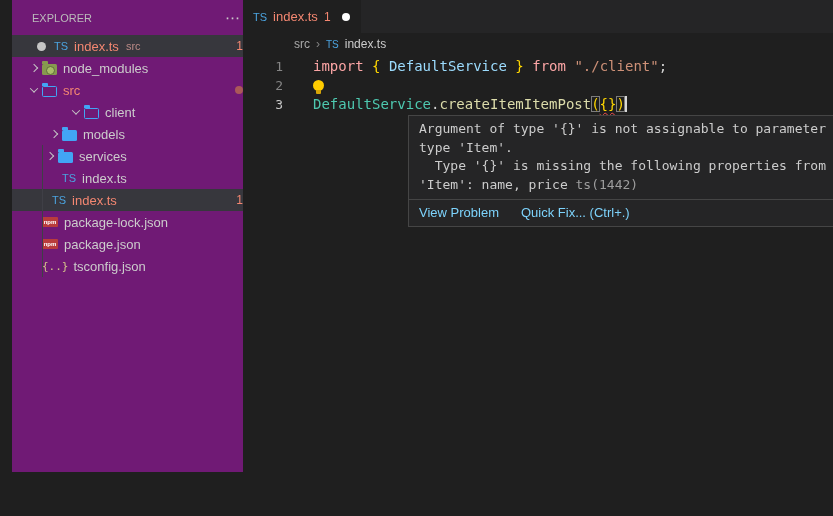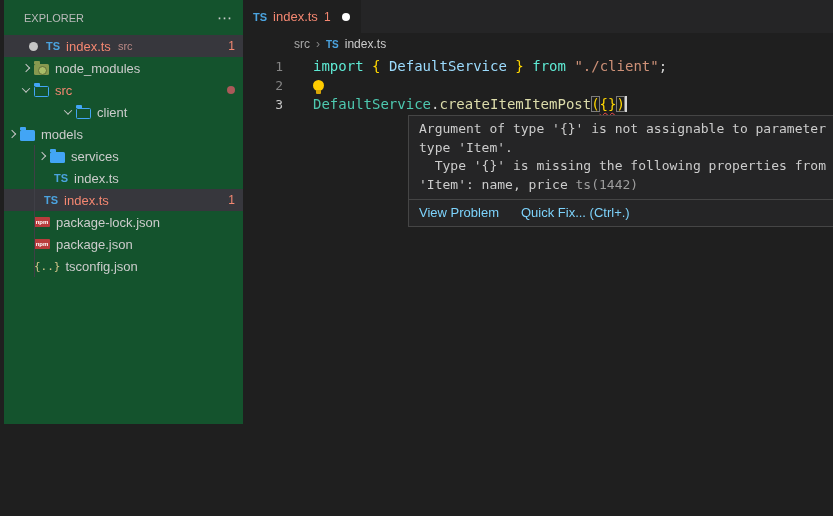--- a/index.html
+++ b/index.html
@@ -1,31 +1,31 @@
 <!DOCTYPE html>
 <html><head>
 <meta charset="utf-8">
 <style>
   * { margin:0; padding:0; box-sizing:border-box; }
   html,body { width:833px; height:516px; overflow:hidden; }
   body { font-family:"Liberation Sans",sans-serif; background:#1f1f1f; position:relative; }
 
   
-  .sidebar { position:absolute; left:4px; top:0; width:243px; height:424px; background:#14532d; color:#cccccc; }
+  .sidebar { position:absolute; left:12px; top:0; width:243px; height:472px; background:#701a75; color:#cccccc; }
   .explorer-header { height:35px; display:flex; align-items:center; padding:0 14px 0 20px; font-size:11px; color:#bbbbbb; }
   .more-btn { margin-left:auto; color:#cccccc; font-size:15px; letter-spacing:1px; cursor:pointer; line-height:10px; }
   .section-row { height:22px; display:flex; align-items:center; font-size:11px; font-weight:700; color:#cccccc; padding-left:6px; }
   .twistie { width:16px; min-width:16px; display:flex; align-items:center; justify-content:center; }
   .chev { width:6px; height:6px; border-right:1.3px solid #c5c5c5; border-bottom:1.3px solid #c5c5c5; display:inline-block; }
   .chev.down { transform:rotate(45deg) translate(-1px,-1px); }
   .chev.right { transform:rotate(-45deg); }
   .badge-pill { margin-left:8px; background:#4d4d4d; color:#d7d7d7; font-size:10px; font-weight:400; padding:1px 5px 2px; border-radius:3px; }
   .oe-item { height:22px; display:flex; align-items:center; background:#37373d; font-size:13px; padding-left:25px; cursor:pointer; }
   .mod-dot { width:9px; height:9px; border-radius:50%; background:#c5c5c5; margin-right:8px; }
-  .ts-ico { color:#4ba3df; font-weight:700; font-size:11px; margin-right:6px; letter-spacing:0; }
+  .ts-ico { color:#4ba3df; font-weight:400; font-size:11px; margin-right:6px; letter-spacing:0; }
   .err { color:#f48771; }
   .desc { color:#bb8a86; font-size:11px; margin-left:7px; }
   .count { margin-left:auto; margin-right:12px; color:#f48771; font-size:12px; }
   .err-dot { margin-left:auto; margin-right:12px; width:8px; height:8px; border-radius:50%; background:#ab5959; }
 
   .tree { position:relative; }
   .tree-row { height:22px; display:flex; align-items:center; font-size:13px; color:#cccccc; cursor:pointer; position:relative; }
   .tree-row.selected { background:#37373d; }
   .f-ico { width:15px; min-width:15px; height:11px; position:relative; border-radius:1.5px; margin-right:6px; margin-top:2px; }
   .f-ico::before { content:''; position:absolute; top:-3px; left:0; width:6px; height:3px; border-radius:1px 1px 0 0; }
@@ -50,21 +50,21 @@
   .breadcrumb { position:absolute; left:0; top:33px; height:22px; display:flex; align-items:center; padding-left:51px; font-size:12px; color:#a9a9a9; gap:6px; }
   .breadcrumb .ts-ico { font-size:10px; margin-right:0; }
   .bc-file { color:#cccccc; }
   .bc-sep { color:#818181; }
 
   .code-area { position:absolute; left:0; top:57px; width:590px; }
   .code-line { display:flex; height:19px; line-height:19px; font-family:"DejaVu Sans Mono","Liberation Mono",monospace; font-size:14px; }
   .gutter { width:40px; min-width:40px; text-align:right; color:#858585; font-size:13px; }
   .gutter.active { color:#c6c6c6; }
   .lcontent { padding-left:30px; white-space:pre; color:#d4d4d4; }
-  .tok-keyword { color:#5eead4; }
+  .tok-keyword { color:#fca5a5; }
   .tok-variable { color:#9cdcfe; }
   .tok-class { color:#4ec9b0; }
   .tok-function { color:#dcdcaa; }
   .tok-string { color:#ce9178; }
   .tok-bracket { color:#ffd700; }
   .tok-plain { color:#d4d4d4; }
   .tok-box { outline:1px solid #7d7d7d; outline-offset:-1px; }
   .tok-squiggle { text-decoration:underline wavy #f14c4c; text-decoration-thickness:1px; text-underline-offset:3px; }
   .cursor { display:inline-block; width:2px; height:16px; background:#d7d7d7; vertical-align:-3px; }
   .bulb { display:inline-block; position:relative; width:11px; height:11px; background:#fc0; border-radius:50%; margin-top:4px; }
@@ -112,21 +112,21 @@
         <span class="err">src</span>
         <span class="err-dot"></span>
       </div>
       <div class="tree-row" style="padding-left: 24px; margin-left: 32px;">
         <span class="twistie">
           <span class="chev down"></span>
         </span>
         <span class="f-ico open"></span>
         <span>client</span>
       </div>
-      <div class="tree-row" style="">
+      <div class="tree-row" style="padding-left: 34px;">
         <span class="twistie">
           <span class="chev right"></span>
         </span>
         <span class="f-ico solid"></span>
         <span>models</span>
       </div>
       <div class="tree-row" style="padding-left: 30px;">
         <span class="twistie">
           <span class="chev right"></span>
         </span>

